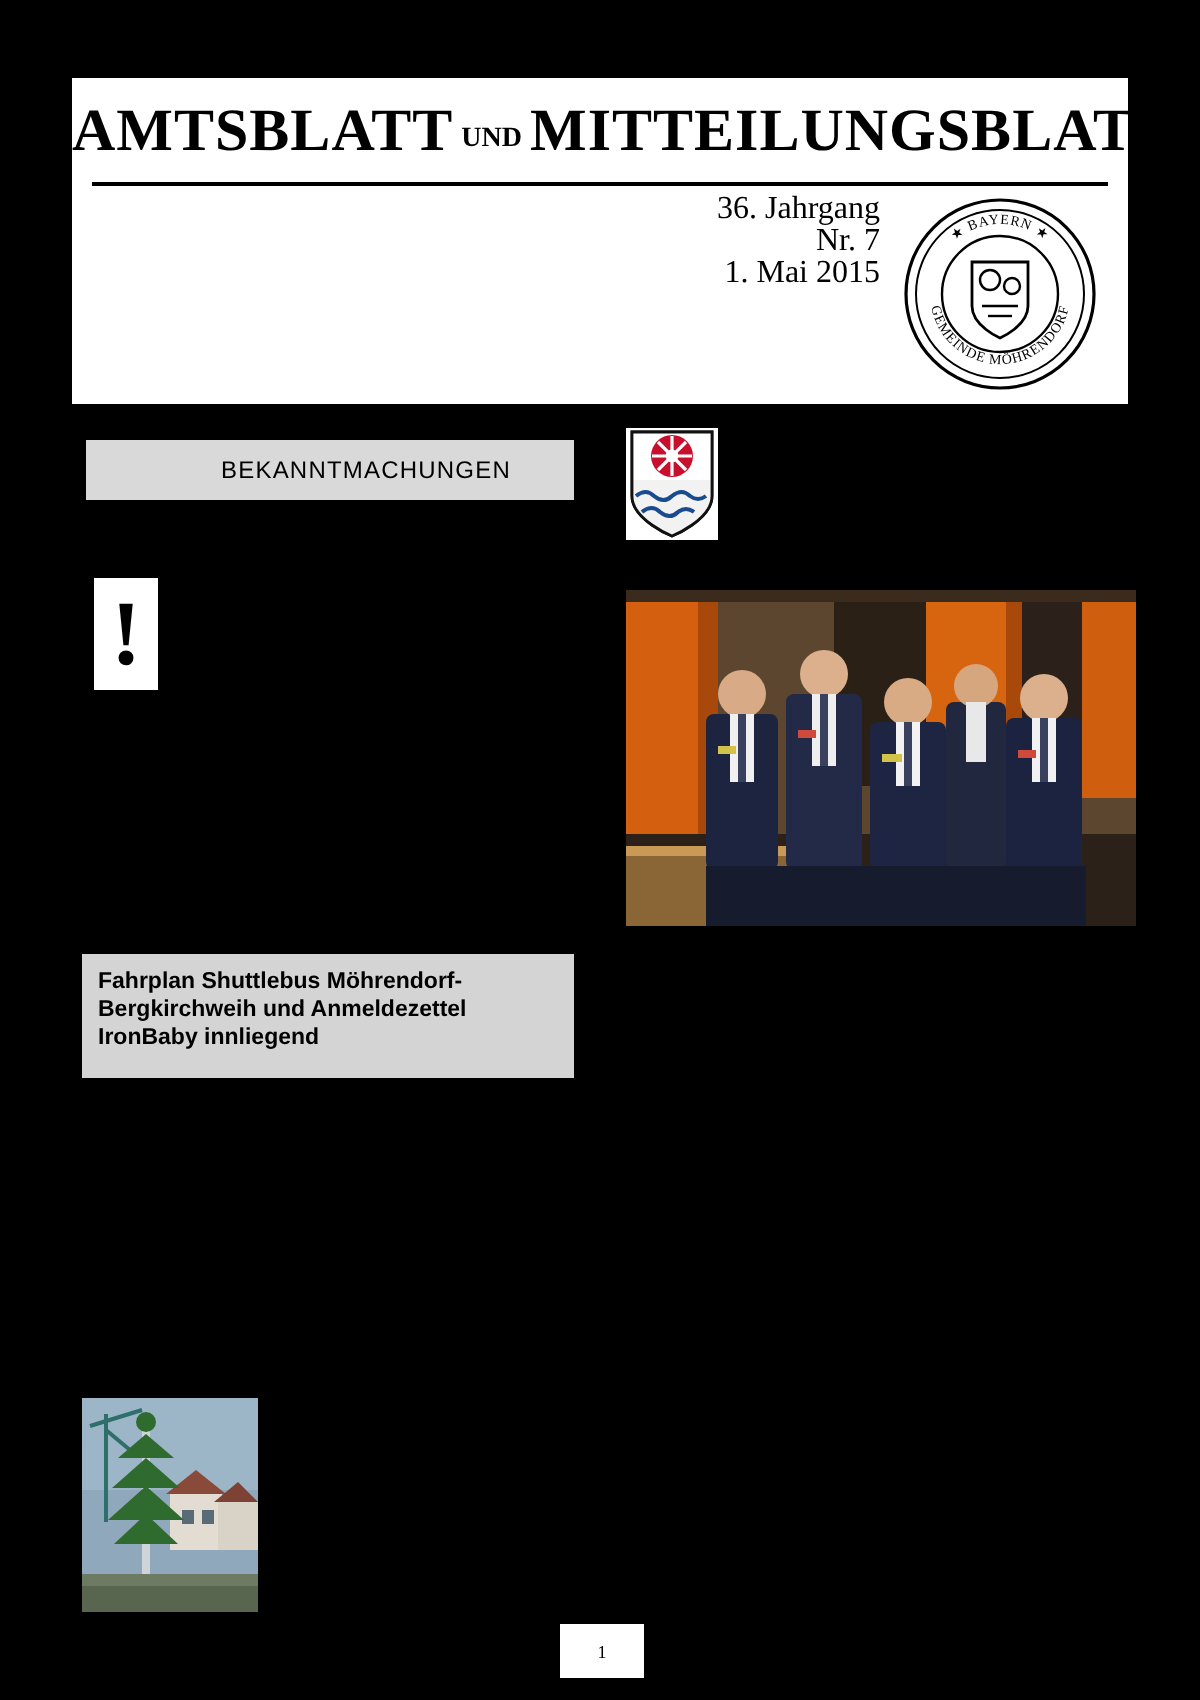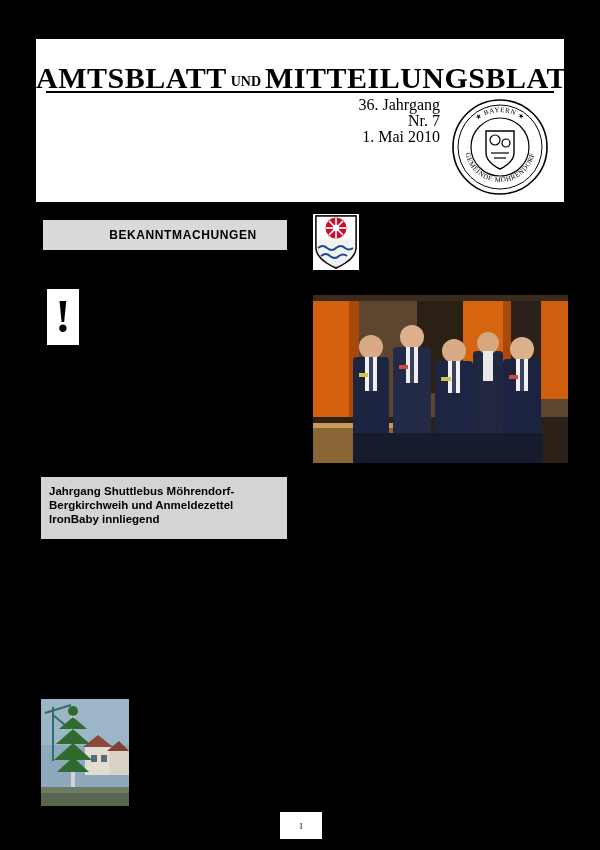--- a/index.html
+++ b/index.html
@@ -21,21 +21,21 @@
     left: 36px;
     top: 39px;
     width: 528px;
     height: 163px;
     background: #ffffff;
     box-sizing: border-box;
   }
   .masthead-top {
     position: absolute;
     left: 0;
-    top: 12px;
+    top: 0;
     width: 100%;
     text-align: center;
     padding-top: 10px;
     white-space: nowrap;
   }
   .mast-amtsblatt {
     font-family: "Liberation Serif", serif;
     font-weight: bold;
     font-size: 30px;
     letter-spacing: 0.5px;
@@ -102,21 +102,21 @@
     height: 34px;
     background: #d9d9d9;
     border: 2px solid #000;
     box-sizing: border-box;
     display: flex;
     align-items: center;
     justify-content: center;
   }
   .bekannt-box span {
     font-family: "Liberation Sans", sans-serif;
-    font-weight: bold;
+    font-weight: normal;
     font-size: 12px;
     letter-spacing: 0.6px;
     color: #000;
     margin-left: 36px;
   }
 
   
   .wappen {
     position: absolute;
     left: 313px;
@@ -214,21 +214,21 @@
   <div class="masthead-top">
     <span class="mast-amtsblatt">AMTSBLATT</span><span class="mast-und">UND</span><span class="mast-amtsblatt">MITTEILUNGSBLATT</span>
   </div>
 
   <div class="mast-rule"></div>
 
 
   <div class="mast-issue">
     <div>36. Jahrgang</div>
     <div>Nr. 7</div>
-    <div>1. Mai 2010</div>
+    <div>1. Mai 2015</div>
   </div>
 
   <div class="mast-seal">
     <svg width="100" height="100" viewBox="0 0 100 100">
       <circle cx="50" cy="50" r="47" fill="none" stroke="#000" stroke-width="1.6"></circle>
       <circle cx="50" cy="50" r="42" fill="none" stroke="#000" stroke-width="1"></circle>
       <circle cx="50" cy="50" r="29" fill="none" stroke="#000" stroke-width="1.2"></circle>
       <path id="sealTop" d="M 50,50 m -35,0 a 35,35 0 0 1 70,0" fill="none"></path>
       <path id="sealBot" d="M 50,50 m -35,0 a 35,35 0 0 0 70,0" fill="none"></path>
       <text class="seal-text">
@@ -331,21 +331,21 @@
       <rect x="203" y="64" width="12" height="32" fill="#f1f1f1"></rect>
       <rect x="207" y="64" width="4" height="32" fill="#39415e"></rect>
       <rect x="196" y="80" width="9" height="4" fill="#cf4a3a"></rect>
     </g>
 
     <rect x="40" y="138" width="190" height="30" fill="#161b2e"></rect>
   </svg>
 </div>
 
 <div class="caption-box">
-  <p>Jahrgang Shuttlebus Möhrendorf-Bergkirchweih und Anmeldezettel IronBaby innliegend</p>
+  <p>Fahrplan Shuttlebus Möhrendorf-Bergkirchweih und Anmeldezettel IronBaby innliegend</p>
 </div>
 
 <div class="photo-maypole">
   <svg width="88" height="107" viewBox="0 0 88 107" preserveAspectRatio="none">
     <rect x="0" y="0" width="88" height="107" fill="#8fa8bb"></rect>
     <rect x="0" y="0" width="88" height="46" fill="#9db6c7"></rect>
 
     <g stroke="#2e6f6b" stroke-width="2" fill="none">
       <line x1="12" y1="8" x2="12" y2="62"></line>
       <line x1="4" y1="14" x2="30" y2="6"></line>

